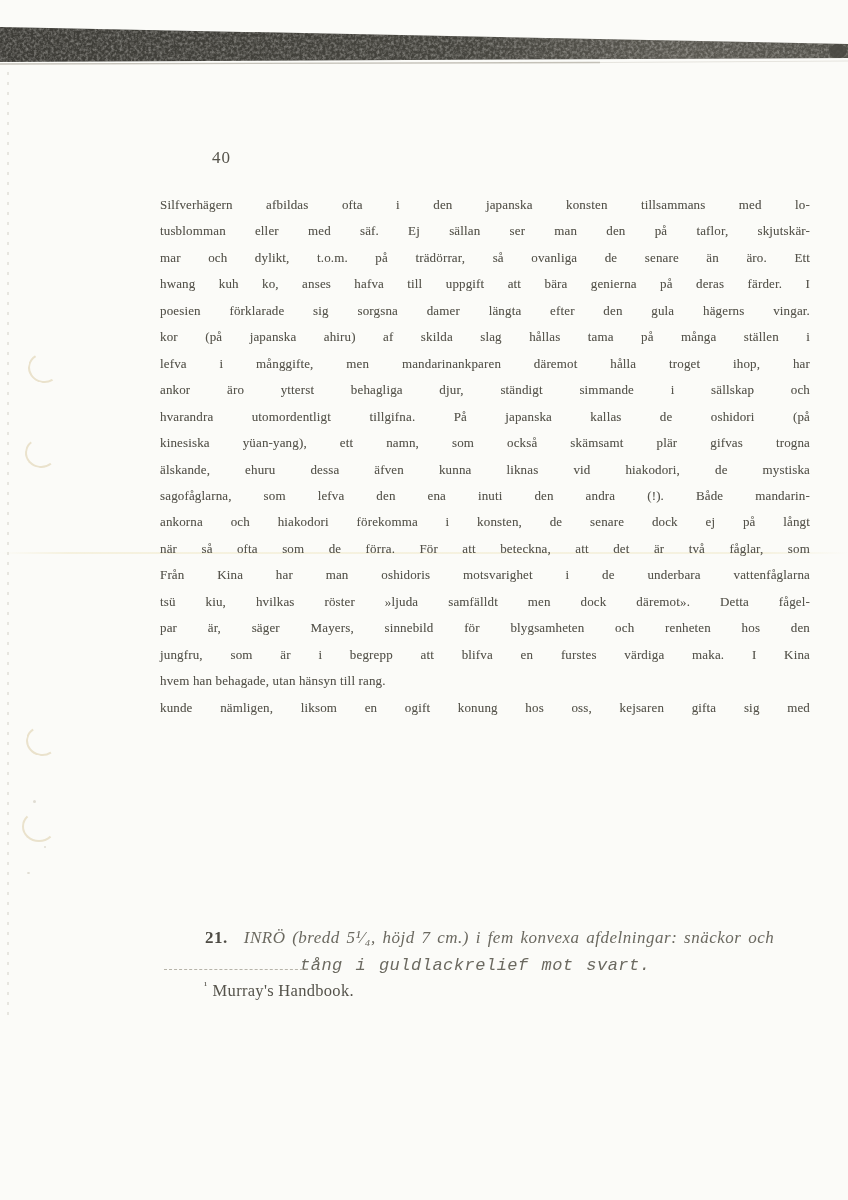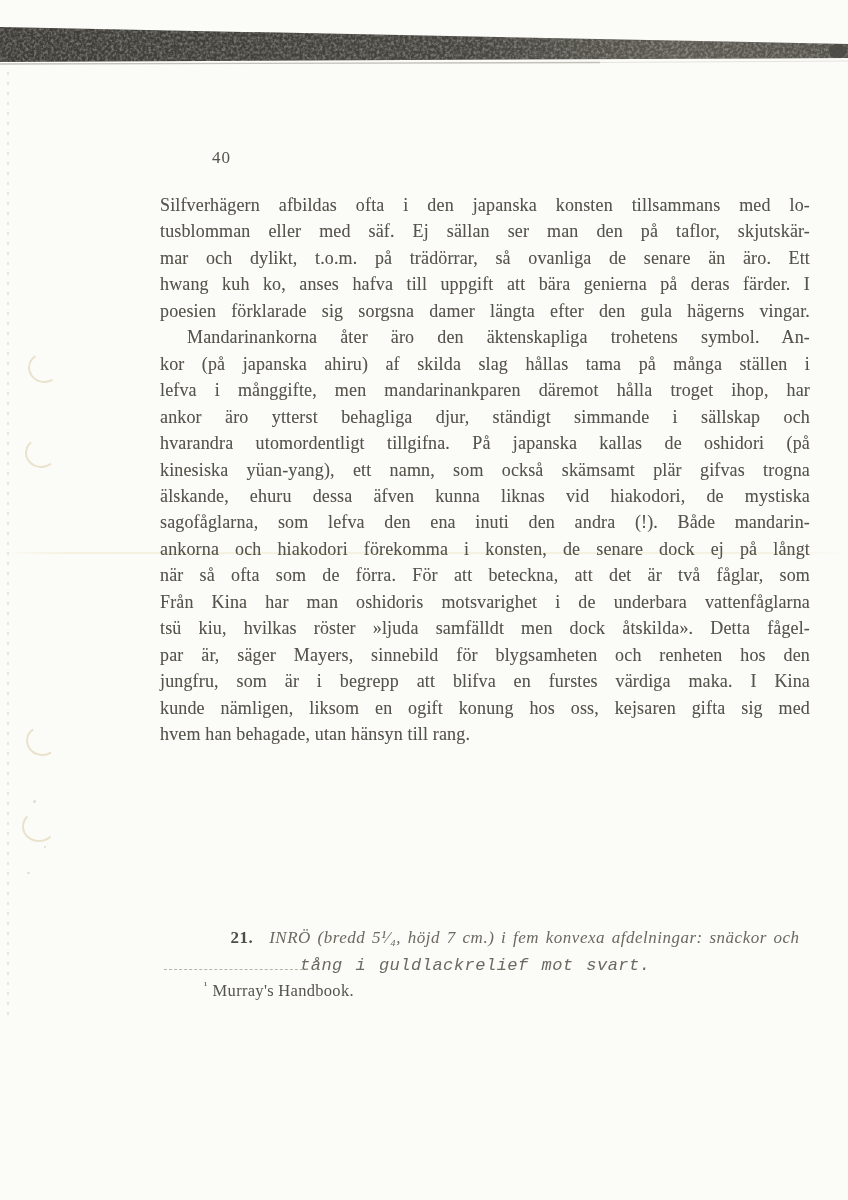--- a/index.html
+++ b/index.html
@@ -46,33 +46,32 @@
   .speck.s3{left:27px;top:872px;width:3px;height:2px;}
 
   .pagenum{
     position:absolute;left:167px;top:148px;
     font-size:17px;letter-spacing:1px;color:var(--ink);margin-left:45px;
   }
   .body-text{
     position:absolute;left:160px;top:192px;width:650px;
   }
   .tl{
-    font-size:18px;line-height:26.45px;
+    font-size:13px;line-height:26.45px;
     letter-spacing:.15px;
     text-align:justify;text-align-last:justify;
     color:var(--ink);
     text-shadow:0 0 .5px rgba(87,85,77,.30);
   }
   .tl.indent{text-indent:27px;}
   .tl.nojust{text-align-last:left;}
 
   .caption-line1{
     position:absolute;left:205px;top:928px;width:620px;
     white-space:nowrap;
-    text-align:center;
   }
   .cap-num{
     font-weight:bold;font-style:normal;font-size:17px;
     letter-spacing:.5px;margin-right:16px;color:#4e4c45;
   }
   .cap-it{
     font-style:italic;font-size:17px;
     letter-spacing:.5px;word-spacing:2px;color:var(--ink-light);
   }
   .caption-line2{
@@ -130,36 +129,35 @@
   <div class="speck s3"></div>
 
   <div class="pagenum">40</div>
 
   <div class="body-text">
       <div class="tl">Silfverhägern afbildas ofta i den japanska konsten tillsammans med lo-</div>
       <div class="tl">tusblomman eller med säf. Ej sällan ser man den på taflor, skjutskär-</div>
       <div class="tl">mar och dylikt, t.o.m. på trädörrar, så ovanliga de senare än äro. Ett</div>
       <div class="tl">hwang kuh ko, anses hafva till uppgift att bära genierna på deras färder. I</div>
       <div class="tl">poesien förklarade sig sorgsna damer längta efter den gula hägerns vingar.</div>
-      <div class="tl indent">Mandarinankorna åter äro den äktenskapliga trohetens symbol. An-</div>
       <div class="tl">kor (på japanska ahiru) af skilda slag hållas tama på många ställen i</div>
       <div class="tl">lefva i månggifte, men mandarinankparen däremot hålla troget ihop, har</div>
       <div class="tl">ankor äro ytterst behagliga djur, ständigt simmande i sällskap och</div>
       <div class="tl">hvarandra utomordentligt tillgifna. På japanska kallas de oshidori (på</div>
       <div class="tl">kinesiska yüan-yang), ett namn, som också skämsamt plär gifvas trogna</div>
       <div class="tl">älskande, ehuru dessa äfven kunna liknas vid hiakodori, de mystiska</div>
       <div class="tl">sagofåglarna, som lefva den ena inuti den andra (!). Både mandarin-</div>
       <div class="tl">ankorna och hiakodori förekomma i konsten, de senare dock ej på långt</div>
       <div class="tl">när så ofta som de förra. För att beteckna, att det är två fåglar, som</div>
       <div class="tl">Från Kina har man oshidoris motsvarighet i de underbara vattenfåglarna</div>
-      <div class="tl">tsü kiu, hvilkas röster »ljuda samfälldt men dock åtskilda». Detta fågel-</div>
+      <div class="tl">tsü kiu, hvilkas röster »ljuda samfälldt men dock däremot». Detta fågel-</div>
       <div class="tl">par är, säger Mayers, sinnebild för blygsamheten och renheten hos den</div>
       <div class="tl">jungfru, som är i begrepp att blifva en furstes värdiga maka. I Kina</div>
+      <div class="tl nojust">hvem han behagade, utan hänsyn till rang.</div>
       <div class="tl">kunde nämligen, liksom en ogift konung hos oss, kejsaren gifta sig med</div>
-      <div class="tl nojust">hvem han behagade, utan hänsyn till rang.</div>
     </div>
 
   <div class="caption-line1">
     <span class="cap-num">21.</span><span class="cap-it">INRÖ (bredd 5¹⁄₄, höjd 7 cm.) i fem konvexa afdelningar: snäckor och</span>
   </div>
   <div class="caption-line2">tång i guldlackrelief mot svart.</div>
 
   <div class="footnote-sep"></div>
   <div class="footnote">
     <span class="fn-marker">¹</span><span>Murray's Handbook.</span>

